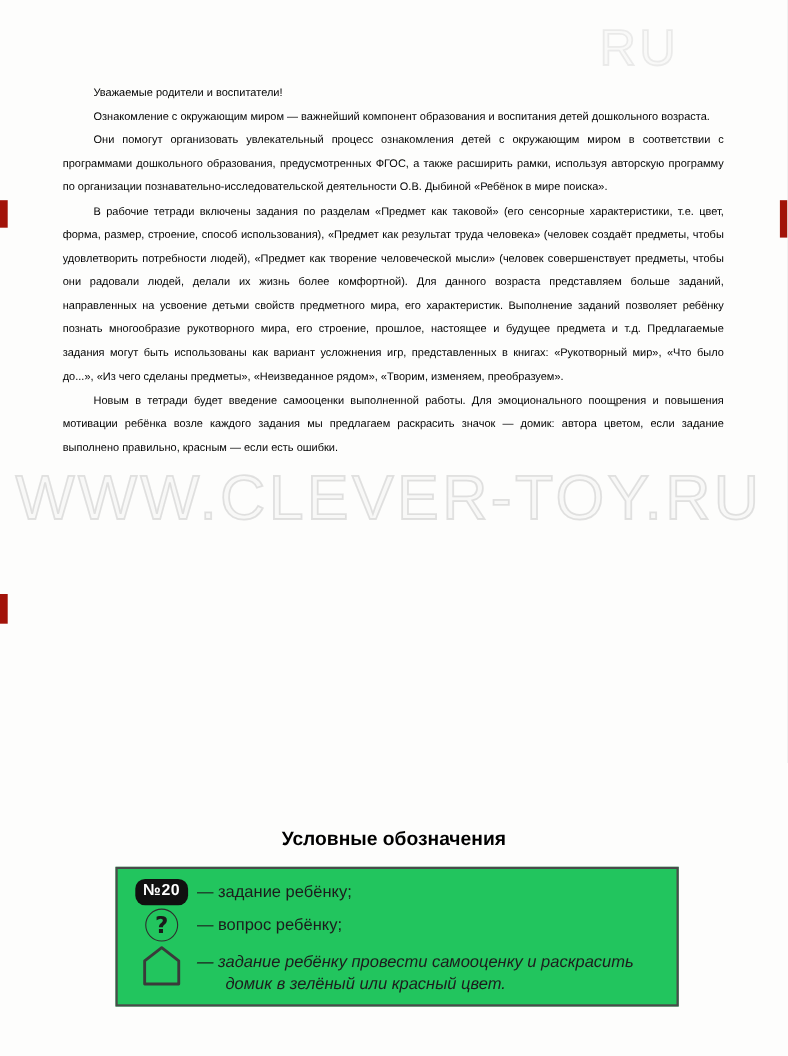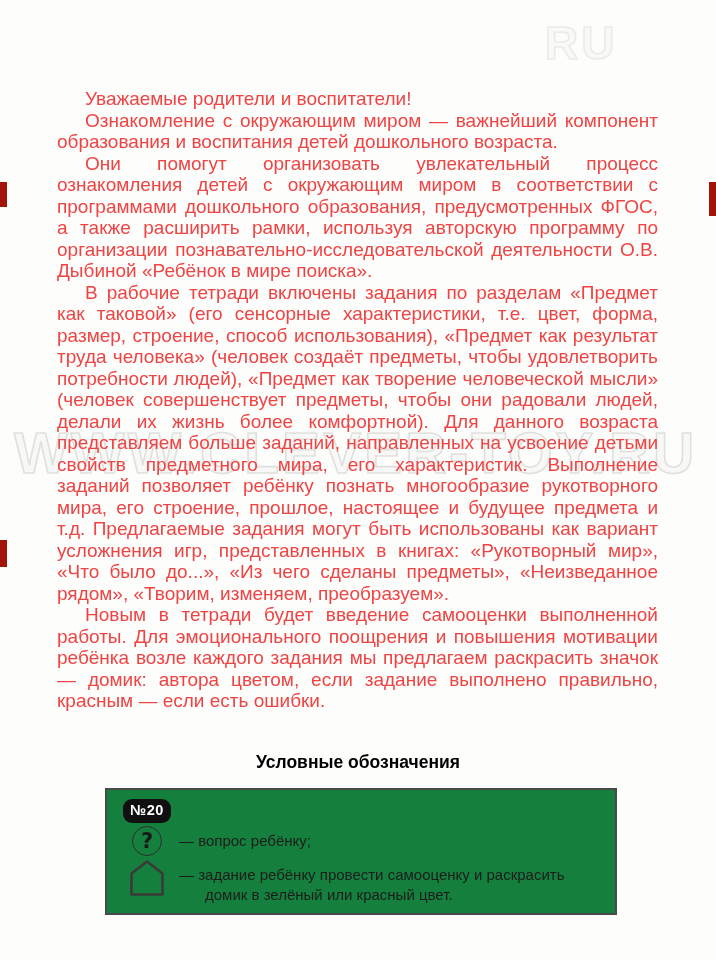--- a/index.html
+++ b/index.html
@@ -13,31 +13,31 @@
     color:#1b1b1b;
   }
   
   .doc-title{
     position:absolute;left:57px;top:38px;
     font-size:28px;font-weight:bold;letter-spacing:.2px;
     color:#141414;
   }
   
   .body-text{
-    position:absolute;left:57px;top:88px;width:601px;
-    font-size:19px;line-height:21.5px;
+    position:absolute;left:57px;top:74px;width:601px;
+    font-size:10px;line-height:21.5px;
     text-align:justify;
-    color:#ef4444;
+    color:#000000;
   }
   .body-text p{margin:0;text-indent:28px;}
   .body-text p.closing{margin-top:13px;text-align:left;}
   
   .watermark{
     position:absolute;
-    font-weight:700;
+    font-weight:400;
     color:rgba(120,120,120,0.07);
     -webkit-text-stroke:1.6px rgba(160,160,160,0.55);
     letter-spacing:3px;
     opacity:.55;
     pointer-events:none;
     white-space:nowrap;
   }
   .watermark.main{left:14px;top:420px;font-size:57px;}
   .watermark.fragment{left:545px;top:16px;font-size:46px;opacity:.35;}
   
@@ -48,25 +48,25 @@
   
   .legend-heading{
     position:absolute;left:0;top:752px;width:716px;
     text-align:center;font-size:17.5px;font-weight:bold;color:#000000;
   }
   .legend-box{
     position:absolute;left:105px;top:788px;width:512px;height:127px;
     border:2px solid #4a4a4a;box-sizing:border-box;
     padding:9px 28px 8px 14px;
     display:flex;flex-direction:column;justify-content:space-between;
-    background:#15803d;
+    background:#22c55e;
   }
   .legend-row{display:flex;align-items:center;}
   .legend-row.top{align-items:center;}
-  .legend-row.house{align-items:flex-start;}
+  .legend-row.house{align-items:flex-start;font-style:italic;}
   .legend-icon-cell{
     width:52px;min-width:52px;display:flex;justify-content:center;align-items:center;
   }
   .num-badge{
     background:#101010;color:#ffffff;
     font-weight:bold;font-size:14.5px;
     border-radius:9px;
     padding:4px 7px 5px 7px;
     line-height:1;
     letter-spacing:.5px;
@@ -107,20 +107,21 @@
   </div>
 
   <div class="legend-heading">Условные обозначения</div>
 
   <div class="legend-box">
 
     <div class="legend-row top">
       <div class="legend-icon-cell">
         <span class="num-badge">№20</span>
       </div>
+      <div class="legend-text">— задание ребёнку;</div>
     </div>
 
     <div class="legend-row">
       <div class="legend-icon-cell">
         <span class="q-circle">?</span>
       </div>
       <div class="legend-text">— вопрос ребёнку;</div>
     </div>
 
     <div class="legend-row house">

